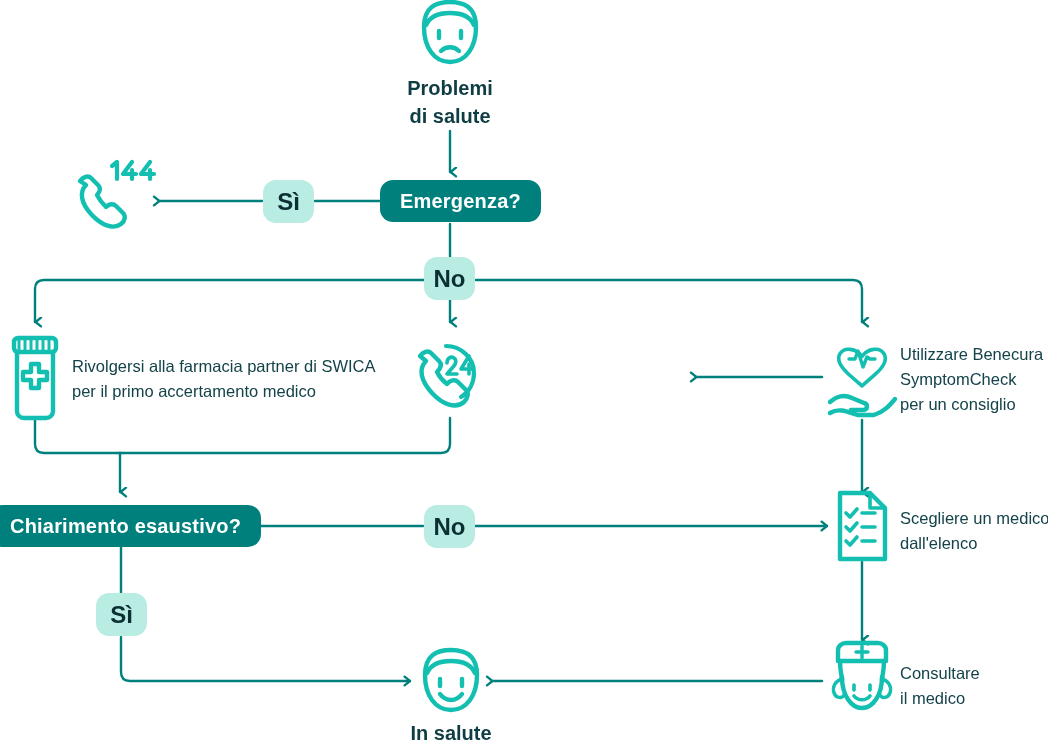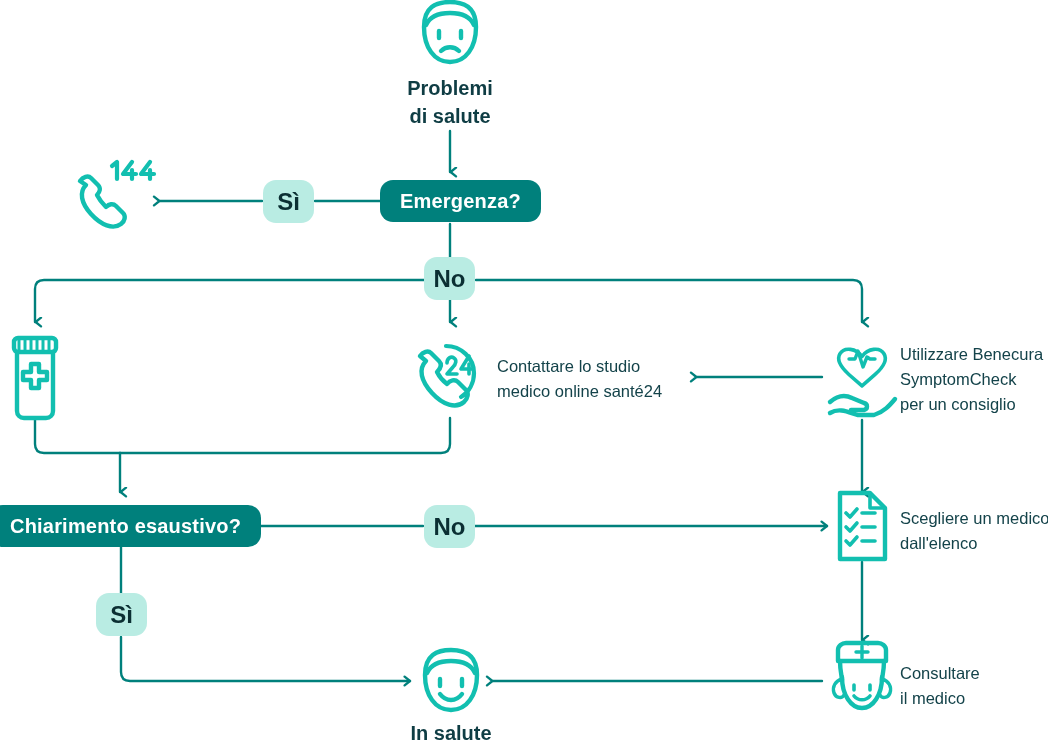--- a/index.html
+++ b/index.html
@@ -193,23 +193,23 @@
 
   <div class="node-title" style="left:350px;top:74px;width:200px;">Problemi
 di salute</div>
 
   <div class="chip decision" style="left:380px;top:180px;">Emergenza?</div>
 
   <div class="chip badge" style="left:263px;top:180px;">Sì</div>
 
   <div class="chip badge" style="left:424px;top:257px;">No</div>
 
-
-  <div class="caption" style="left:497px;top:354px;width:210px;">Contattare lo studio
-medico online santé24</div>
+  <div class="caption" style="left:72px;top:354px;width:330px;">Rivolgersi alla farmacia partner di SWICA
+per il primo accertamento medico</div>
+
 
   <div class="caption" style="left:900px;top:342px;width:180px;">Utilizzare Benecura
 SymptomCheck
 per un consiglio</div>
 
   <div class="chip decision" style="left:-10px;top:505px;">Chiarimento esaustivo?</div>
 
   <div class="chip badge" style="left:424px;top:505px;">No</div>
 
   <div class="chip badge" style="left:96px;top:593px;">Sì</div>

